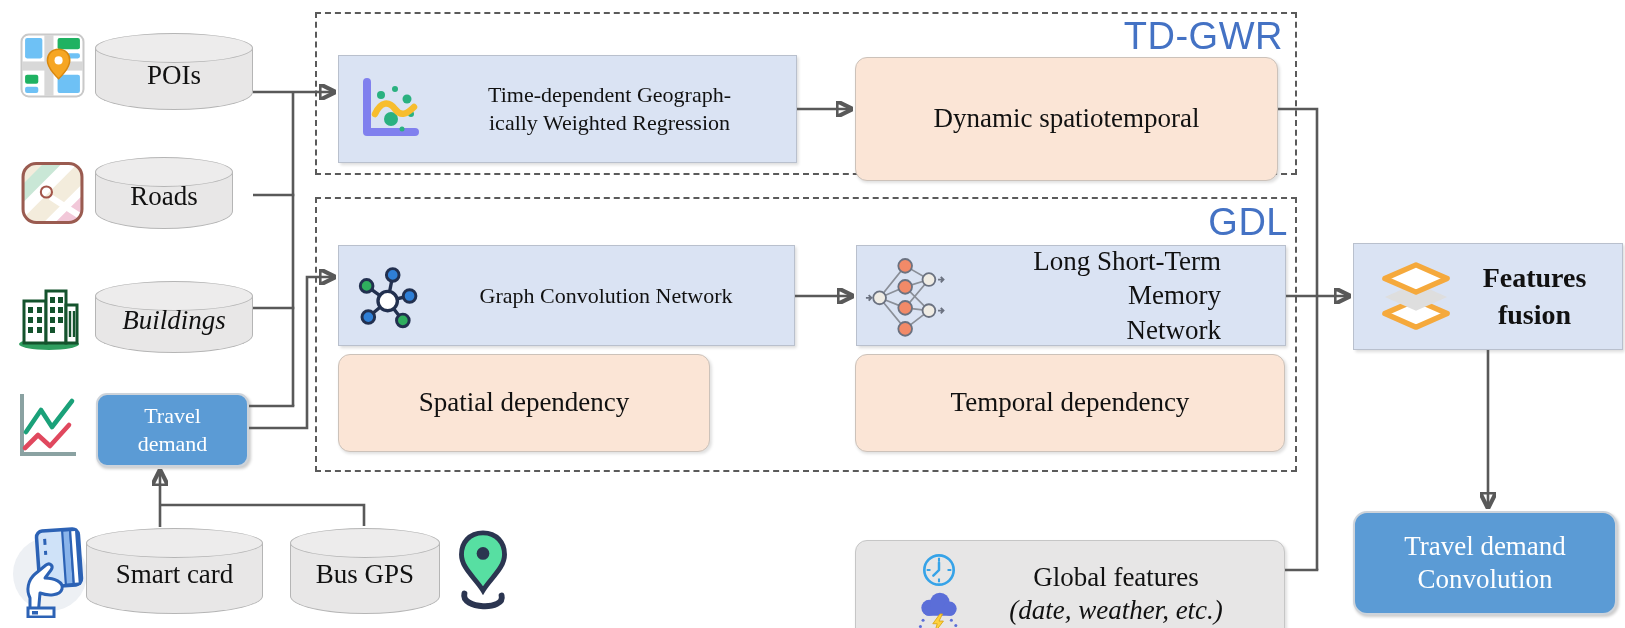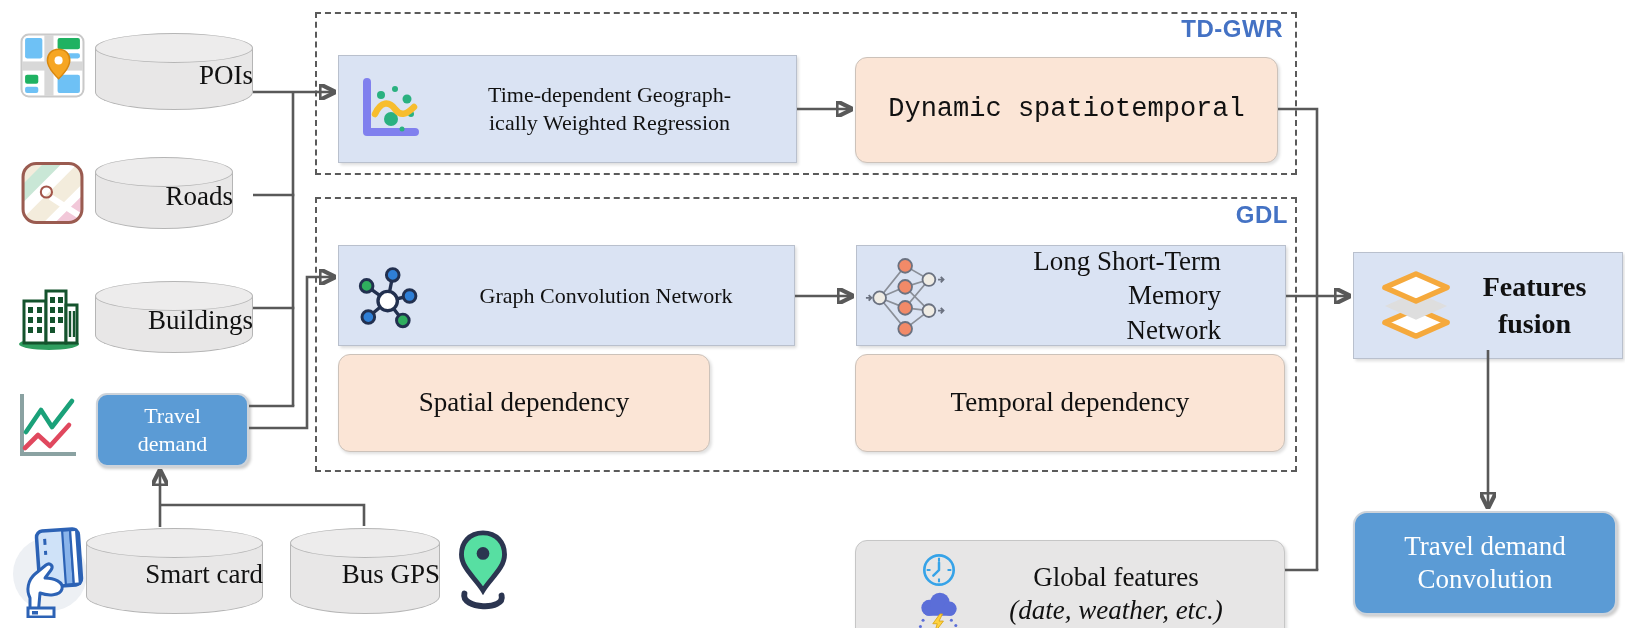--- a/index.html
+++ b/index.html
@@ -13,37 +13,37 @@
   .abs{position:absolute;}
   .icon svg{display:block; width:100%; height:100%;}
 
   
   .cyl{position:absolute; z-index:2;}
   .cyl .cyl-top{position:absolute; left:0; right:0; top:0; height:30px; border-radius:50%;
       background:#edecec; border:1.7px solid #b5b5b5; z-index:2;}
   .cyl .cyl-body{position:absolute; left:0; right:0; top:15px; bottom:0; background:#e8e7e7;
       border:1.7px solid #b5b5b5; border-top:none; border-radius:0 0 50% 50% / 0 0 18px 18px; z-index:1;}
   .cyl .cyl-label{position:absolute; left:0; right:0; top:54%; transform:translateY(-50%);
-      text-align:right; font-size:27px; color:#111; z-index:3;}
+      text-align:center; font-size:27px; color:#111; z-index:3;}
 
   
   .bluebox{position:absolute; background:var(--light-blue-fill); border:1.6px solid #b9c0cd;
       box-shadow:1.5px 2px 3px rgba(0,0,0,0.14); z-index:2; display:flex; align-items:center;}
   .peachbox{position:absolute; background:var(--peach-fill); border:1.6px solid #ccc2ba; border-radius:12px;
       box-shadow:1.5px 2px 3px rgba(0,0,0,0.12); z-index:2; display:flex; align-items:center; justify-content:center;
       text-align:center; font-size:27px; color:#111; line-height:1.25;}
   .graybox{position:absolute; background:var(--gray-fill); border:1.6px solid #c6c6c6; border-radius:12px;
       box-shadow:1.5px 2px 3px rgba(0,0,0,0.12); z-index:2; display:flex; align-items:center;margin-top:30px;}
   .solidblue{position:absolute; background:var(--solid-blue); border:2.4px solid #cdd3da; color:#fff;
       box-shadow:1.5px 2px 3px rgba(0,0,0,0.2); z-index:2; display:flex; align-items:center; justify-content:center;
       text-align:center; font-size:27px; line-height:1.22;}
 
   .dashedgroup{position:absolute; border:2.4px dashed #5a5a5a; z-index:1; background:transparent;}
   .grouptag{position:absolute; z-index:3; font-family:"Liberation Sans","DejaVu Sans",sans-serif;
-      font-weight:bold; font-size:24px; color:var(--tag-blue); text-align:right; letter-spacing:0.5px;}
+      font-weight:normal; font-size:38px; color:var(--tag-blue); text-align:right; letter-spacing:0.5px;}
 
   .boxtext{flex:1; text-align:center; font-size:22px; color:#111; line-height:1.27;}
   .lstm-text{flex:1; text-align:right; padding-right:64px; font-size:27px; color:#111; line-height:1.27;}
   .fusion-text{flex:1; text-align:center; padding-right:6px; font-size:28px; font-weight:bold; color:#111; line-height:1.3;}
   .global-text{flex:1; text-align:center; padding-right:14px; font-size:27px; color:#111; line-height:1.22;}
   .italic{font-style:italic;}
 
   #overlay{position:absolute; left:0; top:0; z-index:6; pointer-events:none;}
   #overlay path{stroke:var(--connector-gray); stroke-width:2.6; fill:none;}
 </style>
@@ -148,21 +148,21 @@
   <div class="cyl" style="left:95px;top:33px;width:158px;height:77px;">
     <div class="cyl-top"></div>
     <div class="cyl-body"></div>
     <div class="cyl-label">POIs</div>
   </div>
   <div class="cyl" style="left:95px;top:157px;width:138px;height:72px;">
     <div class="cyl-top"></div>
     <div class="cyl-body"></div>
     <div class="cyl-label">Roads</div>
   </div>
-  <div class="cyl" style="left:95px;top:281px;width:158px;height:72px;">
+  <div class="cyl" style="left:95px;top:281px;width:158px;height:72px;font-style:italic;">
     <div class="cyl-top"></div>
     <div class="cyl-body"></div>
     <div class="cyl-label">Buildings</div>
   </div>
   <div class="solidblue" style="left:96px;top:393px;width:153px;height:74px;border-radius:11px;padding:0 10px;">
     <div class="boxtext" style="color:#fff;">Travel demand</div>
   </div>
   <div class="cyl" style="left:86px;top:528px;width:177px;height:86px;">
     <div class="cyl-top"></div>
     <div class="cyl-body"></div>
@@ -191,21 +191,21 @@
         </g>
         <path d="M20 40 C 26 27, 34 27, 40 35 S 52 40, 59 33" stroke="#f7bd2e" stroke-width="6.5" fill="none" stroke-linecap="round"></path>
       </svg>
     </span>
     <div class="boxtext">
       <div>Time-dependent Geograph-</div>
       <div>ically Weighted Regression</div>
     </div>
   </div>
 
-  <div class="peachbox" style="left:855px;top:57px;width:423px;height:106px;font-family:Liberation Mono, monospace;">
+  <div class="peachbox" style="left:855px;top:57px;width:423px;height:124px;">
     <div>
       <div>Dynamic spatiotemporal</div>
     </div>
   </div>
 
   <div class="dashedgroup" style="left:315px;top:197px;width:982px;height:275px;"></div>
   <div class="grouptag" style="left:1050px;top:201px;width:238px;">GDL</div>
 
   <div class="bluebox" style="left:856px;top:245px;width:430px;height:101px;">
     <span class="icon" style="width:84px;height:88px;margin-left:8px;flex:none;">
@@ -253,21 +253,21 @@
     <div class="boxtext">Graph Convolution Network</div>
   </div>
 
   <div class="peachbox" style="left:338px;top:354px;width:372px;height:98px;">
     <div>Spatial dependency</div>
   </div>
   <div class="peachbox" style="left:855px;top:354px;width:430px;height:98px;">
     <div>Temporal dependency</div>
   </div>
 
-  <div class="bluebox" style="left:1353px;top:243px;width:270px;height:107px;margin-top:9px;">
+  <div class="bluebox" style="left:1353px;top:243px;width:270px;height:107px;">
     <span class="icon" style="width:74px;height:80px;margin-left:25px;flex:none;">
       <svg viewBox="0 0 76 78">
         <path d="M38 42 L70 56 38 70 6 56 Z" fill="#ffffff" stroke="#f5a93c" stroke-width="5.5" stroke-linejoin="round"></path>
         <path d="M38 25 L70 39 38 53 6 39 Z" fill="#dedede"></path>
         <path d="M38 6 L70 20 38 34 6 20 Z" fill="#ffffff" stroke="#f5a93c" stroke-width="5.5" stroke-linejoin="round"></path>
       </svg>
     </span>
     <div class="fusion-text">
       <div>Features</div>
       <div>fusion</div>

